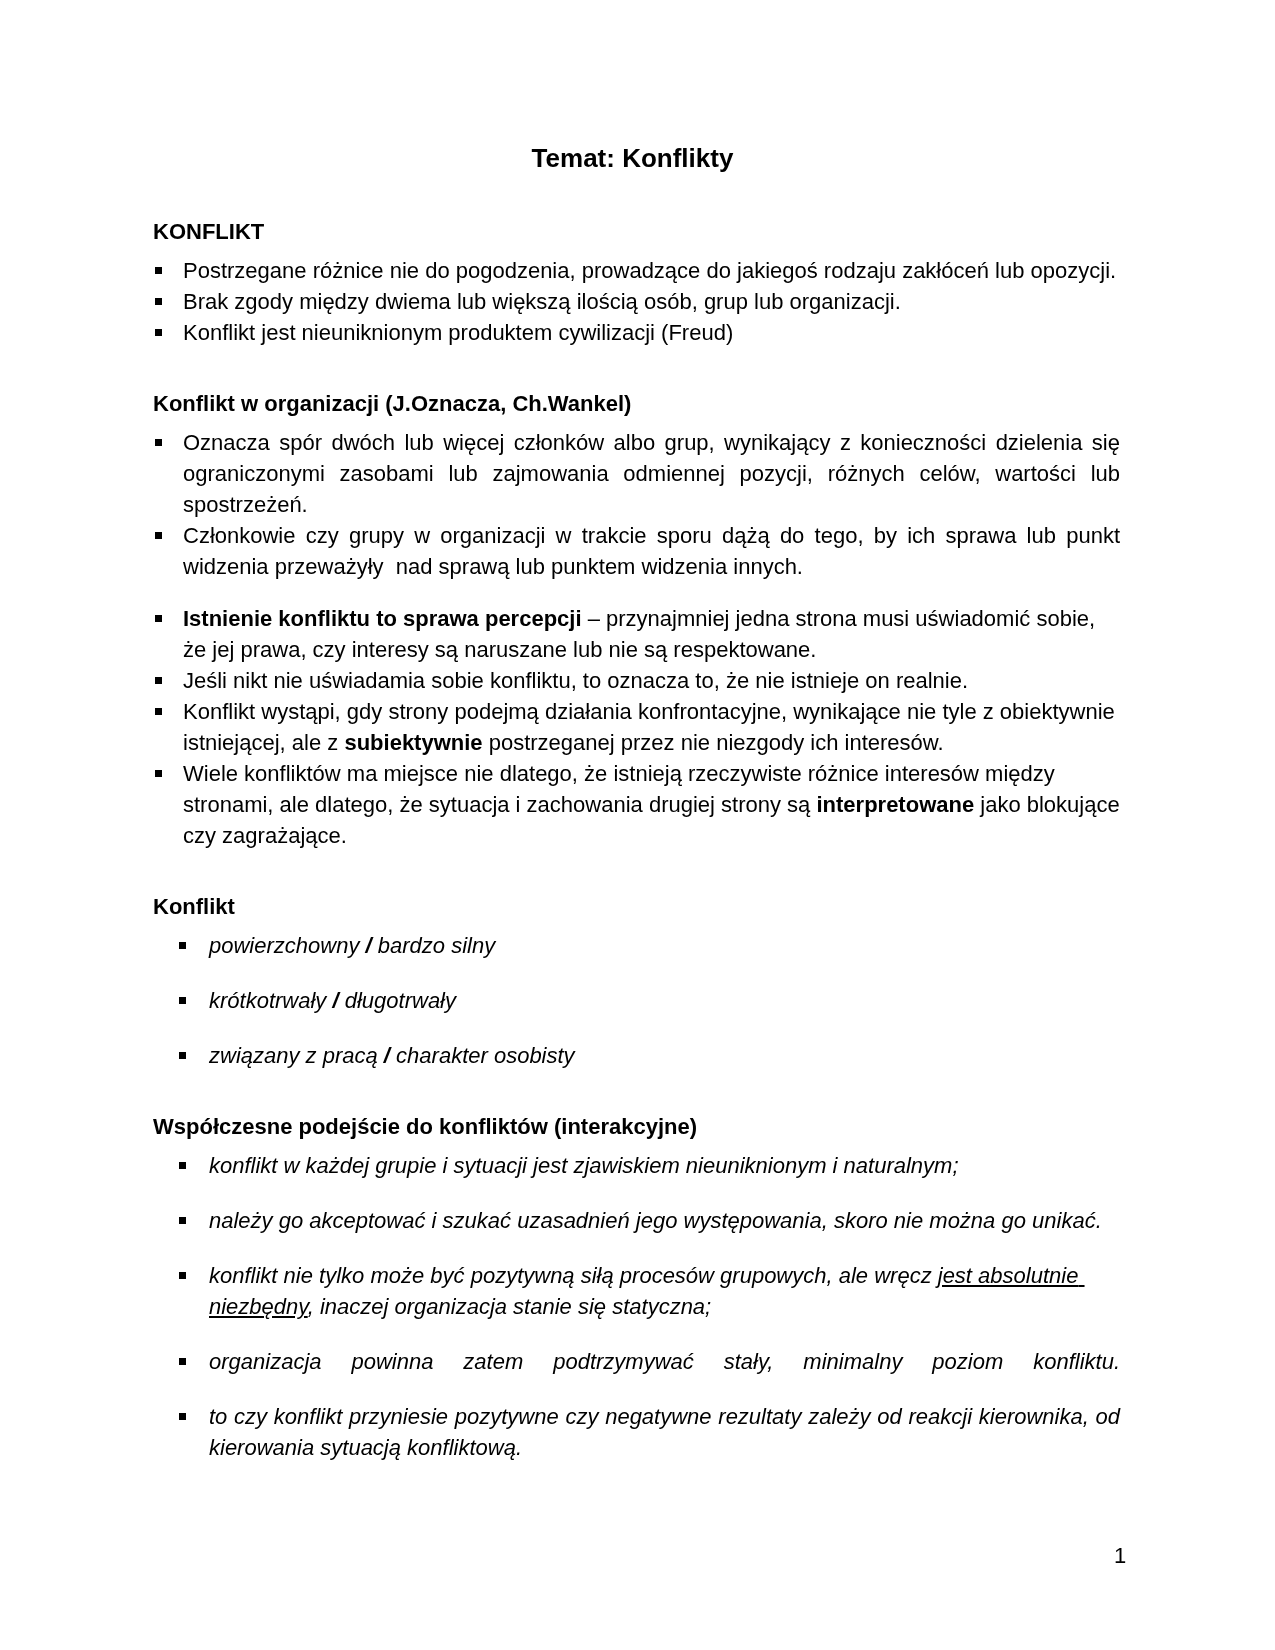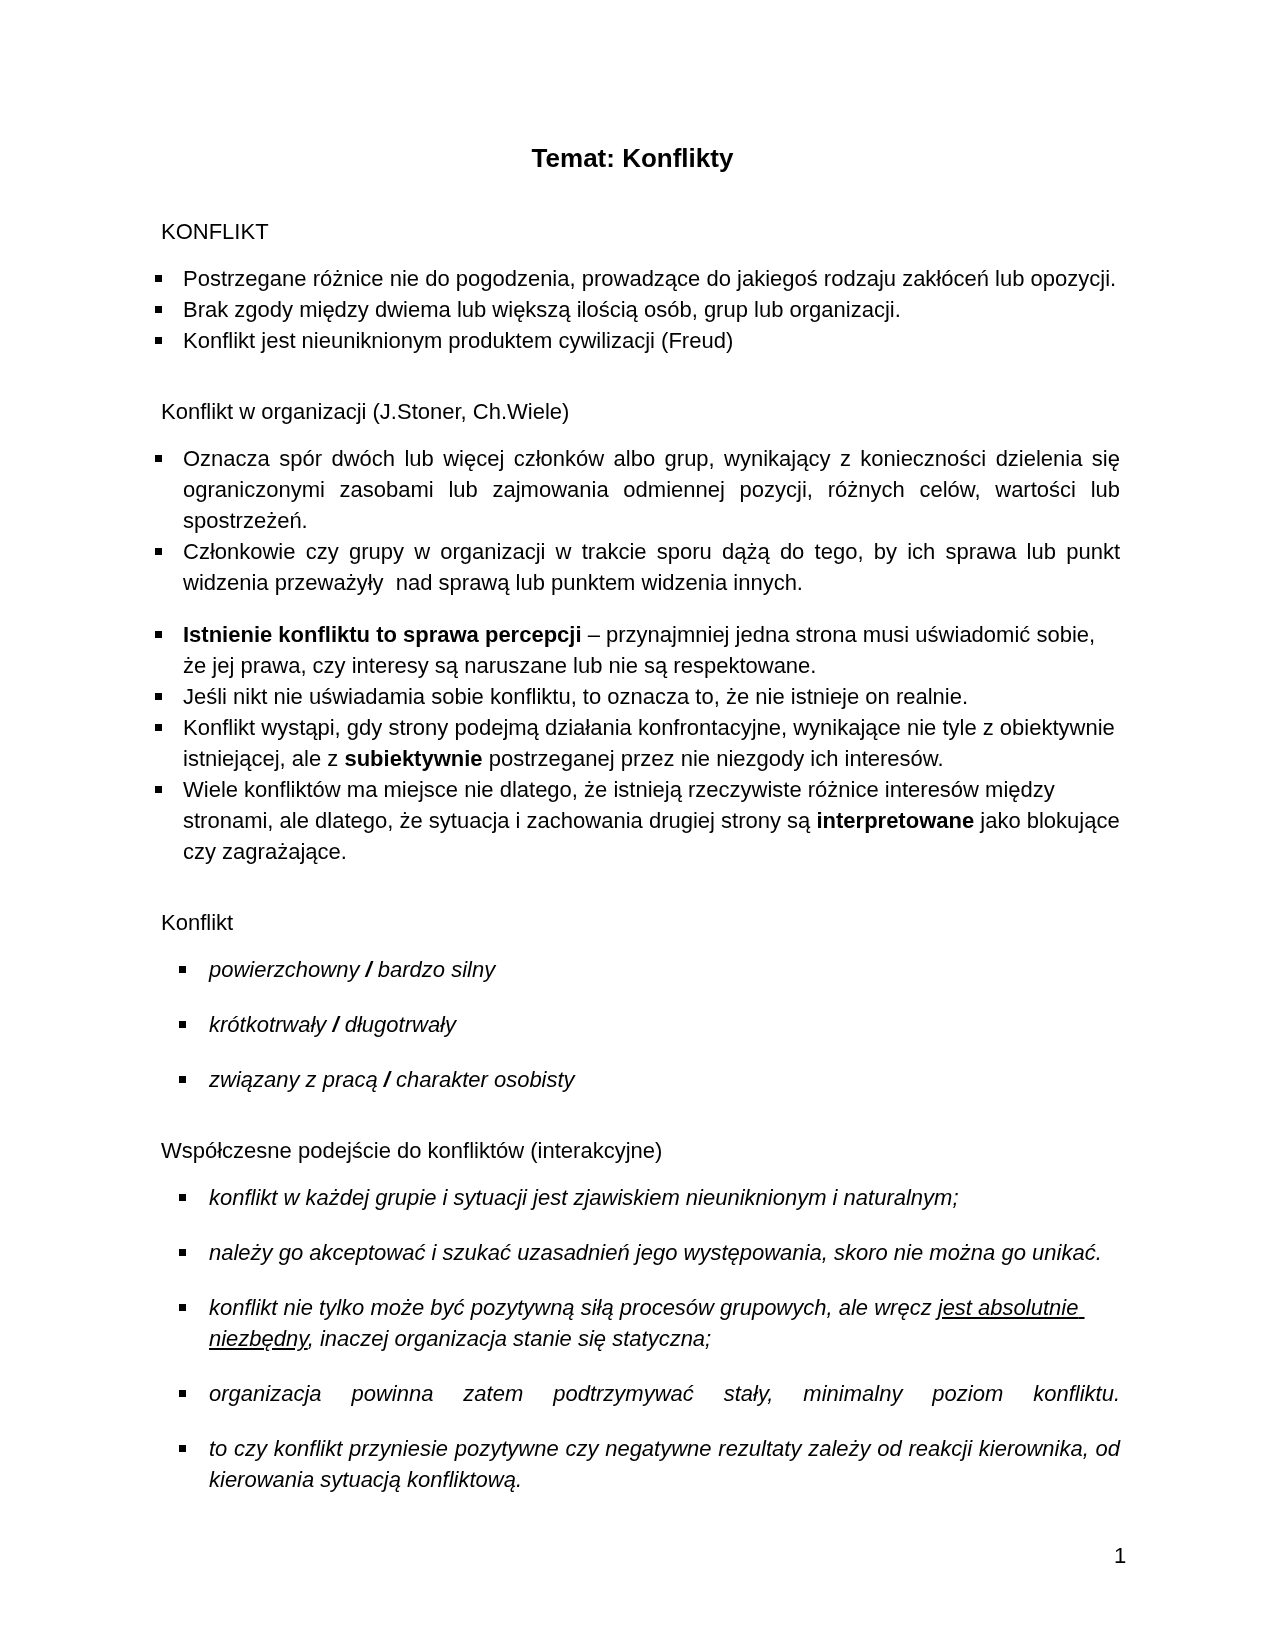--- a/index.html
+++ b/index.html
@@ -22,21 +22,21 @@
   }
   .title {
     margin: 0;
     text-align: center;
     font-weight: bold;
     font-size: 26px;
     line-height: 36px;
   }
   .section { margin-top: 40px; }
   .section.no-heading { margin-top: 21px; }
-  .heading { margin: 16px; font-weight: normal; }
+  .heading { margin: 8px; font-weight: bold; }
   .item { position: relative; margin: 0; white-space: pre-wrap; }
   .item .bullet {
     position: absolute;
     width: 7px; height: 7px;
     background: #000;
     top: 12px;
   }
   .item.l1 { padding-left: 38px; }
   .item.l1 .bullet { left: 10px; }
   .item.l2 { padding-left: 64px; font-style: italic; }
@@ -64,21 +64,21 @@
     <p class="title">Temat: Konflikty</p>
     <div id="sections">
         <div class="section">
           <p class="heading">KONFLIKT</p>
           <div class="item l1"><span class="bullet"></span><span class="text"><span>Postrzegane różnice nie do pogodzenia, prowadzące do jakiegoś rodzaju zakłóceń lub opozycji.</span></span></div>
           <div class="item l1"><span class="bullet"></span></div>
           <div class="item l1"><span class="bullet"></span><span class="text"><span>Brak zgody między dwiema lub większą ilością osób, grup lub organizacji.</span></span></div>
           <div class="item l1"><span class="bullet"></span><span class="text"><span>Konflikt jest nieuniknionym produktem cywilizacji (Freud)</span></span></div>
         </div>
         <div class="section">
-          <p class="heading">Konflikt w organizacji (J.Stoner, Ch.Wiele)</p>
+          <p class="heading">Konflikt w organizacji (J.Oznacza, Ch.Wankel)</p>
           <div class="item l1 just"><span class="bullet"></span><span class="text"><span>Oznacza spór dwóch lub więcej członków albo grup, wynikający z konieczności dzielenia się ograniczonymi zasobami lub zajmowania odmiennej pozycji, różnych celów, wartości lub spostrzeżeń.</span></span></div>
           <div class="item l1 just"><span class="bullet"></span><span class="text"><span>Członkowie czy grupy w organizacji w trakcie sporu dążą do tego, by ich sprawa lub punkt widzenia przeważyły  nad sprawą lub punktem widzenia innych.</span></span></div>
         </div>
         <div class="section no-heading">
           <div class="item l1"><span class="bullet"></span><span class="text"><b>Istnienie konfliktu to sprawa percepcji</b><span> – przynajmniej jedna strona musi uświadomić sobie, że jej prawa, czy interesy są naruszane lub nie są respektowane.</span></span></div>
           <div class="item l1"><span class="bullet"></span><span class="text"><span>Jeśli nikt nie uświadamia sobie konfliktu, to oznacza to, że nie istnieje on realnie.</span></span></div>
           <div class="item l1"><span class="bullet"></span><span class="text"><span>Konflikt wystąpi, gdy strony podejmą działania konfrontacyjne, wynikające nie tyle z obiektywnie istniejącej, ale z </span><b>subiektywnie</b><span> postrzeganej przez nie niezgody ich interesów.</span></span></div>
           <div class="item l1"><span class="bullet"></span><span class="text"><span>Wiele konfliktów ma miejsce nie dlatego, że istnieją rzeczywiste różnice interesów między stronami, ale dlatego, że sytuacja i zachowania drugiej strony są </span><b>interpretowane</b><span> jako blokujące czy zagrażające.</span></span></div>
         </div>
         <div class="section">

